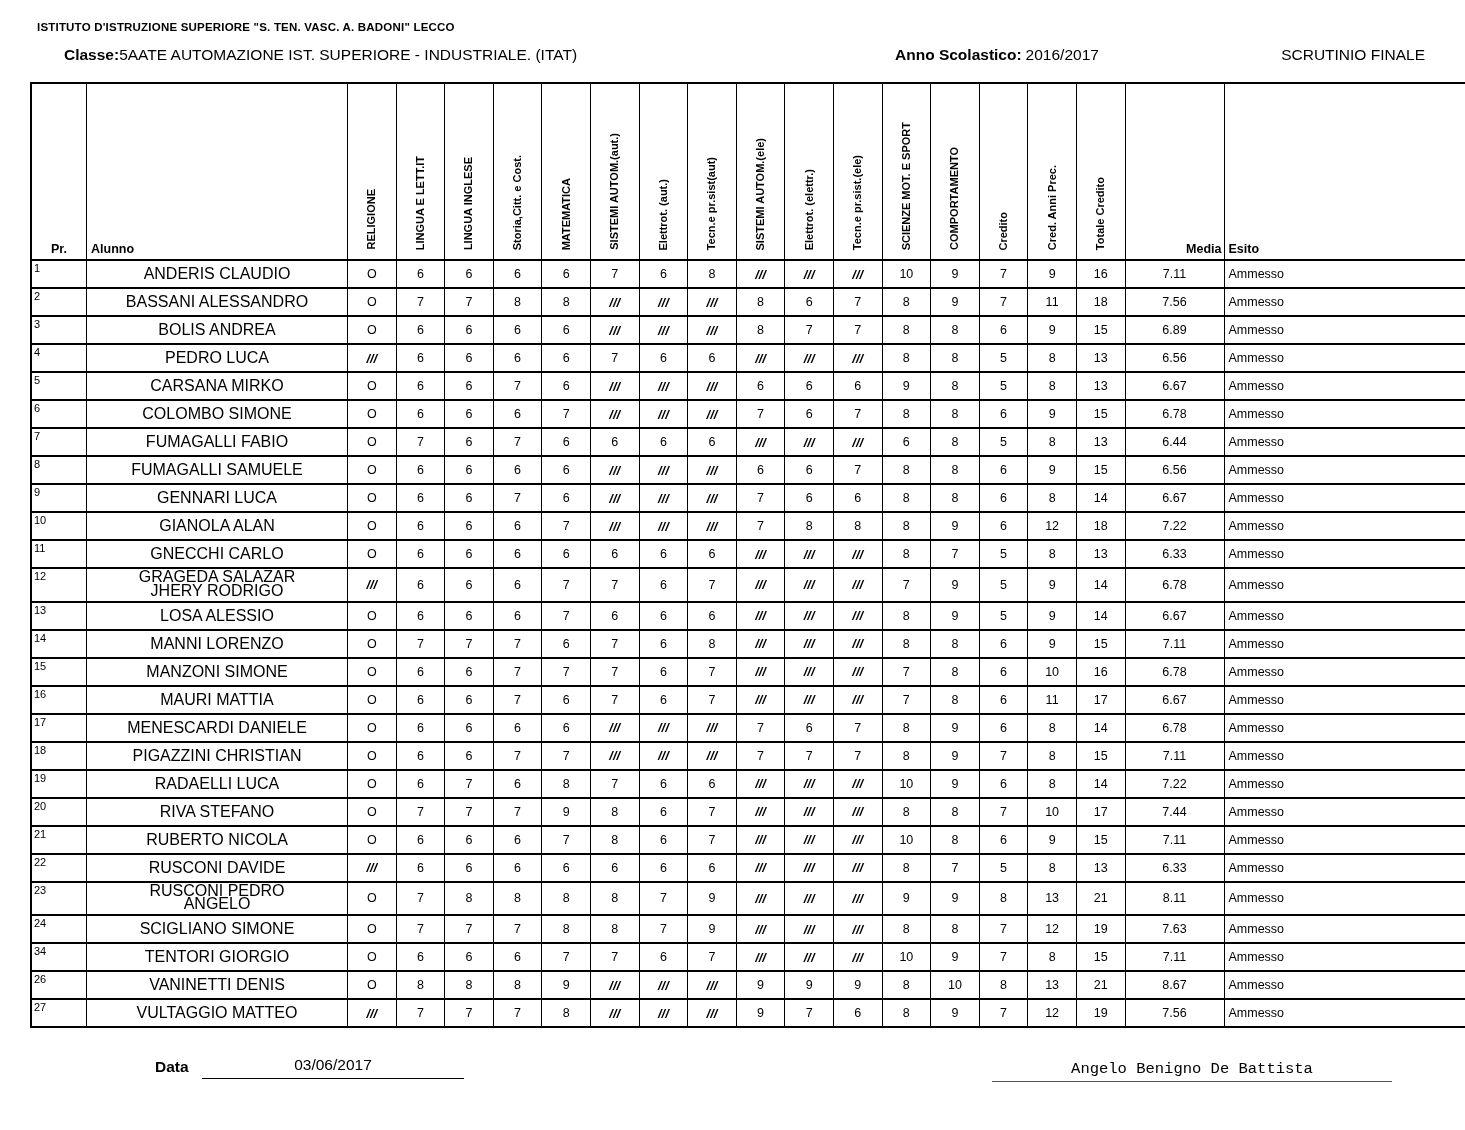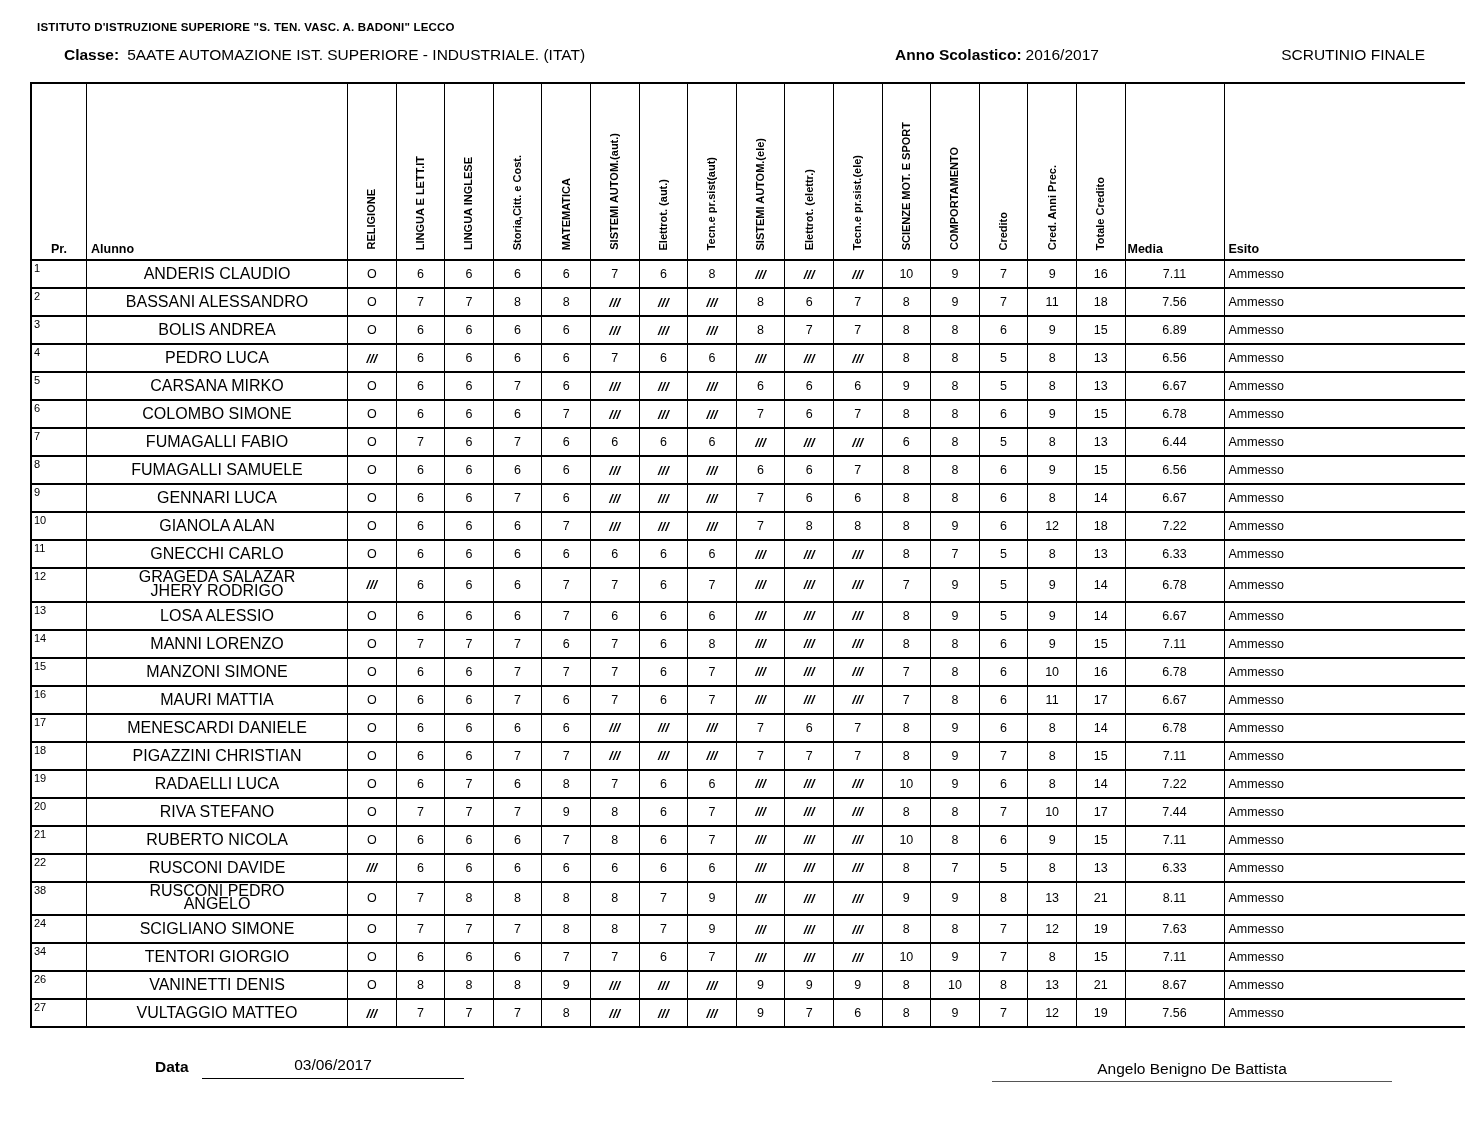--- a/index.html
+++ b/index.html
@@ -7,42 +7,42 @@
     width:1465px; height:1130px; position:relative;
     font-family:"Liberation Sans", sans-serif; color:#000;
     -webkit-font-smoothing:antialiased;
   }
   .institute {
     position:absolute; left:37px; top:21px;
     font-size:11.5px; font-weight:bold; letter-spacing:0.2px;
   }
   .classe-line { position:absolute; left:64px; top:46px; font-size:15.5px; }
   .classe-label { font-weight:bold; }
-  .classe-value { margin-left:8px; }
+  .classe-value { }
   .anno-line { position:absolute; left:895px; top:46px; font-size:15.5px; }
   .anno-label { font-weight:bold; }
   .anno-value { margin-left:4px; }
   .scrutinio { position:absolute; right:40px; top:46px; font-size:15.5px; }
 
   table.grades {
     position:absolute; left:30px; top:82px; width:1398px;
     border-collapse:collapse; table-layout:fixed;
     border:2px solid #000;
   }
   .grades th, .grades td {
     border:1px solid #000;
     border-top-width:2px; border-bottom-width:2px;
     padding:0; overflow:hidden;
   }
   thead tr { border-bottom:2px solid #000; }
 
   th.pr-h   { width:48px;  vertical-align:bottom; text-align:center; font-size:12.5px; padding:2px 3px 3px 3px; }
   th.name-h { width:252px; vertical-align:bottom; text-align:left; font-size:12.5px; padding:2px 4px 3px 4px; }
   th.vth    { width:47.6px; height:170px; vertical-align:bottom; text-align:center; padding-bottom:5px; }
-  th.media-h{ width:94px;  vertical-align:bottom; text-align:left; font-size:12.5px; padding:2px 2px 3px 2px; }
+  th.media-h{ width:94px;  vertical-align:bottom; text-align:right; font-size:12.5px; padding:2px 2px 3px 2px; }
   th.esito-h{ width:242px; vertical-align:bottom; text-align:left; font-size:12.5px; padding:2px 4px 3px 4px; }
 
   .rot {
     display:inline-block;
     writing-mode:vertical-rl;
     transform:rotate(180deg);
     white-space:nowrap;
     font-weight:bold;
     font-size:11px;
     line-height:13px;
@@ -57,21 +57,21 @@
   td.media { text-align:center; vertical-align:middle; font-size:12.5px; }
   td.esito { text-align:left; vertical-align:middle; font-size:12.5px; padding-left:4px; }
 
   .data-label { position:absolute; left:155px; top:1058px; font-size:15.5px;font-weight:bold; }
   .data-line  {
     position:absolute; left:202px; top:1056px; width:262px;
     text-align:center; font-size:15.5px;
     border-bottom:1.5px solid #000; padding-bottom:4px;
   }
   .dirigente { position:absolute; left:992px; top:1054px; width:400px; text-align:center; font-size:15.5px; }
-  .dirigente-name { border-bottom:1.5px solid #555; padding-bottom:3px; margin-top:6px; }
+  .dirigente-name { border-bottom:1.5px solid #555; padding-bottom:3px; margin-top:6px;font-family:Liberation Mono, monospace; }
 </style>
 </head>
 <body>
 
 <div class="institute">ISTITUTO D'ISTRUZIONE SUPERIORE "S. TEN. VASC. A. BADONI" LECCO</div>
 
 <div class="classe-line">
   <span class="classe-label">Classe:</span><span class="classe-value">5AATE AUTOMAZIONE IST. SUPERIORE - INDUSTRIALE. (ITAT)</span>
 </div>
 
@@ -585,21 +585,21 @@
         <td class="grade na">///</td>
         <td class="grade">8</td>
         <td class="grade">7</td>
         <td class="grade">5</td>
         <td class="grade">8</td>
         <td class="grade">13</td>
         <td class="media">6.33</td>
         <td class="esito">Ammesso</td>
       </tr>
       <tr>
-        <td class="pr">38</td>
+        <td class="pr">23</td>
         <td class="name"><span class="nm">RUSCONI PEDRO ANGELO</span></td>
         <td class="grade">O</td>
         <td class="grade">7</td>
         <td class="grade">8</td>
         <td class="grade">8</td>
         <td class="grade">8</td>
         <td class="grade">8</td>
         <td class="grade">7</td>
         <td class="grade">9</td>
         <td class="grade na">///</td>

